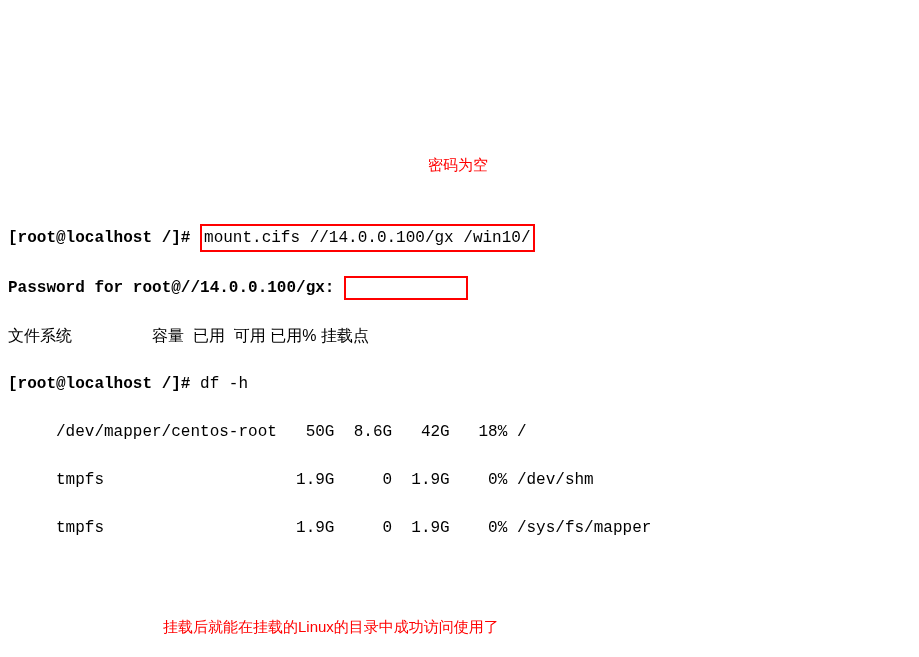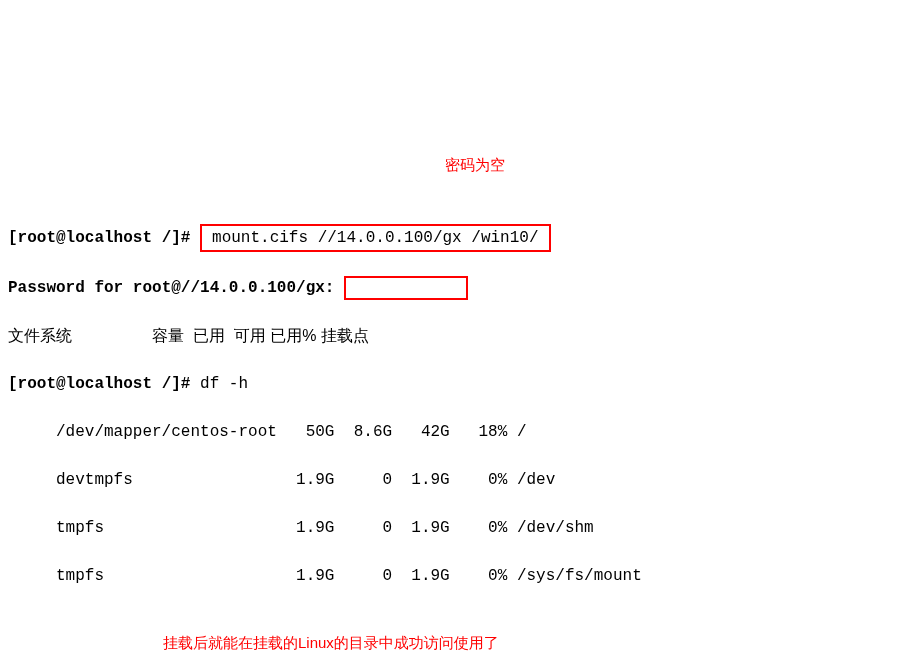--- a/index.html
+++ b/index.html
@@ -16,43 +16,43 @@
       display: block;
       position: relative;
     }
     .prompt-user {
       font-weight: bold;
       font-family: Liberation Mono, monospace;
     }
     .red-box {
       border: 2px solid #ff0000;
       display: inline-block;
-      padding: 0 10px;
+      padding: 0 2px;
     }
     .bold {
       font-weight: bold;
     }
     .annotation {
       position: absolute;
       color: #ff0000;
       font-family: "Microsoft YaHei", SimSun, sans-serif;
       font-size: 15px;
       white-space: nowrap;
     }
     .annotation1 {
       left: 560px;
       top: 0;
     }
     .annotation2 {
-      left: 437px;
+      left: 420px;
       top: 50px;
     }
     .annotation3 {
       left: 155px;
-      top: 528px;
+      top: 512px;
     }
     .empty-box {
       border: 2px solid #ff0000;
       display: inline-block;
       width: 120px;
       height: 20px;
       vertical-align: middle;
     }
     .table-row {
       font-family: "Courier New", Consolas, monospace;
@@ -73,23 +73,22 @@
 <div class="container">
 
 <div class="annotation annotation2">密码为空</div>
 <div class="annotation annotation3">挂载后就能在挂载的Linux的目录中成功访问使用了</div>
 
 <span class="line"><span class="prompt-user bold">[root@localhost /]#</span> <span class="red-box"><span>mount.cifs //14.0.0.100/gx /win10/</span></span></span>
 <span class="line"><span class="bold">Password for root@//14.0.0.100/gx:</span> <span class="empty-box"></span></span>
 <span class="line header-row"><span>文件系统</span>                  <span>容量</span>  <span>已用</span>  <span>可用</span> <span>已用%</span> <span>挂载点</span></span>
 <span class="line"><span class="prompt-user bold">[root@localhost /]#</span> <span>df -h</span></span>
 <span class="line table-row"><span>/dev/mapper/centos-root</span>   <span>50G</span>  <span>8.6G</span>   <span>42G</span>   <span>18%</span> <span>/</span></span>
-<span class="line table-row"><span>devtmpfs</span>                 <span>1.9G</span>     <span>0</span>  <span>1.9G</span>    <span>0%</span> <span>/dev</span></span>
 <span class="line table-row"><span>tmpfs</span>                    <span>1.9G</span>     <span>0</span>  <span>1.9G</span>    <span>0%</span> <span>/dev/shm</span></span>
-<span class="line table-row"><span>tmpfs</span>                    <span>1.9G</span>     <span>0</span>  <span>1.9G</span>    <span>0%</span> <span>/sys/fs/mount</span></span>
+<span class="line table-row"><span>tmpfs</span>                    <span>1.9G</span>     <span>0</span>  <span>1.9G</span>    <span>0%</span> <span>/sys/fs/mapper</span></span>
 
 
 
 
 
 
 
 
 
 

